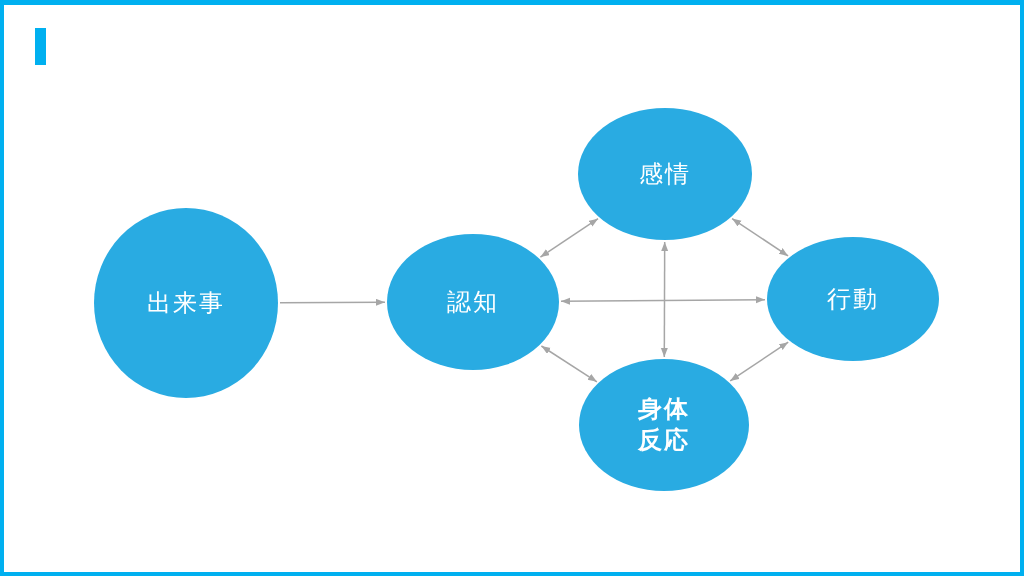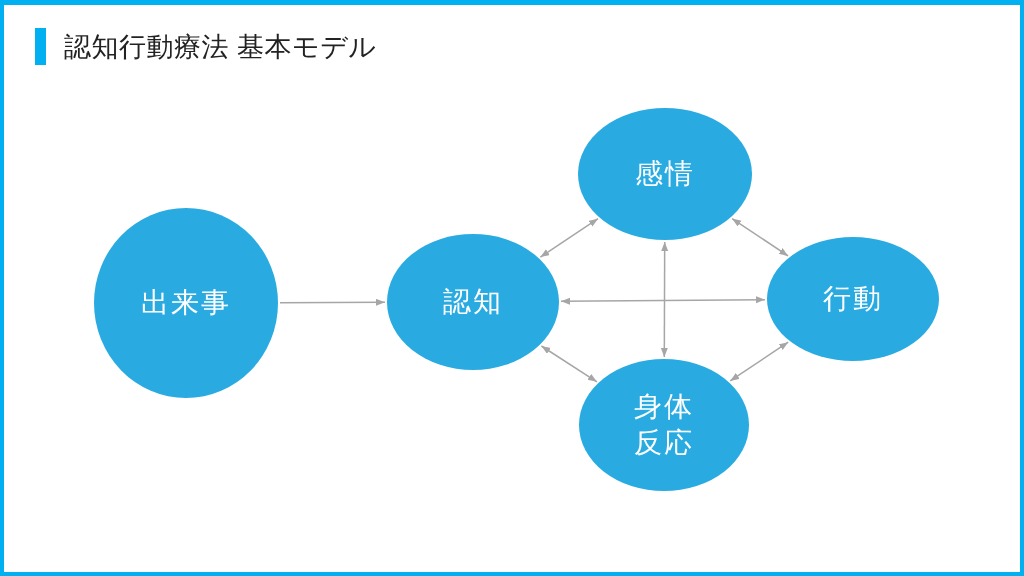--- a/index.html
+++ b/index.html
@@ -45,32 +45,31 @@
   }
   .node{
     position:absolute;
     border-radius:50%;
     background:var(--node-fill);
     display:flex;
     align-items:center;
     justify-content:center;
     text-align:center;
     color:var(--node-text);
-    font-size:28px;
+    font-size:24px;
     letter-spacing:2px;
     line-height:1.28;
     white-space:pre-line;
   }
 </style>
 </head>
 <body>
 
 <div class="slide">
   <div class="title-accent"></div>
-  <h1 class="page-title">認知行動療法 基本モデル</h1>
   <div class="diagram">
     <svg id="arrow-layer" class="arrow-layer" width="1024" height="576">
       <defs>
         <marker id="head" markerUnits="userSpaceOnUse" markerWidth="10" markerHeight="8" refX="9" refY="3.5" orient="auto">
           <path d="M0,0 L9,3.5 L0,7 Z" fill="#A6A6A6"></path>
         </marker>
         <marker id="head-rev" markerUnits="userSpaceOnUse" markerWidth="10" markerHeight="8" refX="9" refY="3.5" orient="auto-start-reverse">
           <path d="M0,0 L9,3.5 L0,7 Z" fill="#A6A6A6"></path>
         </marker>
       </defs>
@@ -80,17 +79,17 @@
         <line x1="537.4" y1="341.0" x2="592.9" y2="376.8" stroke="#A6A6A6" stroke-width="1.5" marker-end="url(#head)" marker-start="url(#head-rev)"></line>
         <line x1="728.1" y1="213.6" x2="784.1" y2="250.9" stroke="#A6A6A6" stroke-width="1.5" marker-end="url(#head)" marker-start="url(#head-rev)"></line>
         <line x1="660.7" y1="237.0" x2="660.3" y2="352.0" stroke="#A6A6A6" stroke-width="1.5" marker-end="url(#head)" marker-start="url(#head-rev)"></line>
         <line x1="784.2" y1="337.2" x2="726.2" y2="375.9" stroke="#A6A6A6" stroke-width="1.5" marker-end="url(#head)" marker-start="url(#head-rev)"></line>
       </svg>
     <div id="nodes">
         <div class="node" style="left: 90px; top: 203px; width: 184px; height: 190px;"><span>出来事</span></div>
         <div class="node" style="left: 383px; top: 229px; width: 172px; height: 136px; text-align: center;"><span>認知</span></div>
         <div class="node" style="left: 574px; top: 103px; width: 174px; height: 132px;"><span>感情</span></div>
         <div class="node" style="left: 763px; top: 232px; width: 172px; height: 124px; text-align: center;"><span>行動</span></div>
-        <div class="node" style="left: 575px; top: 354px; width: 170px; height: 132px;"><span>身体
+        <div class="node" style="left: 575px; top: 354px; width: 170px; height: 132px; font-weight: bold;"><span>身体
 反応</span></div>
       </div>
   </div>
 </div>
 
 </body></html>

